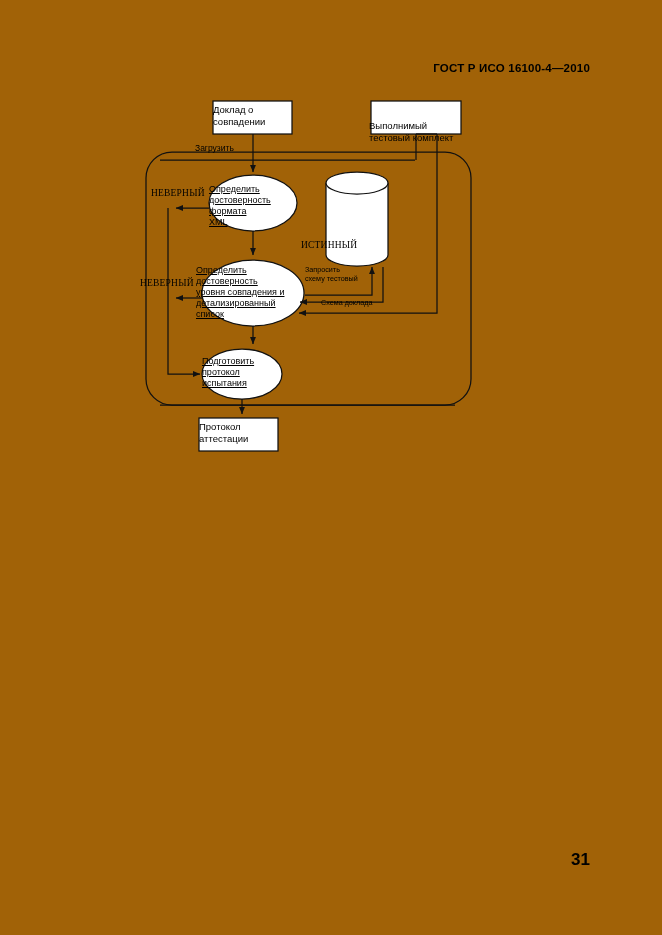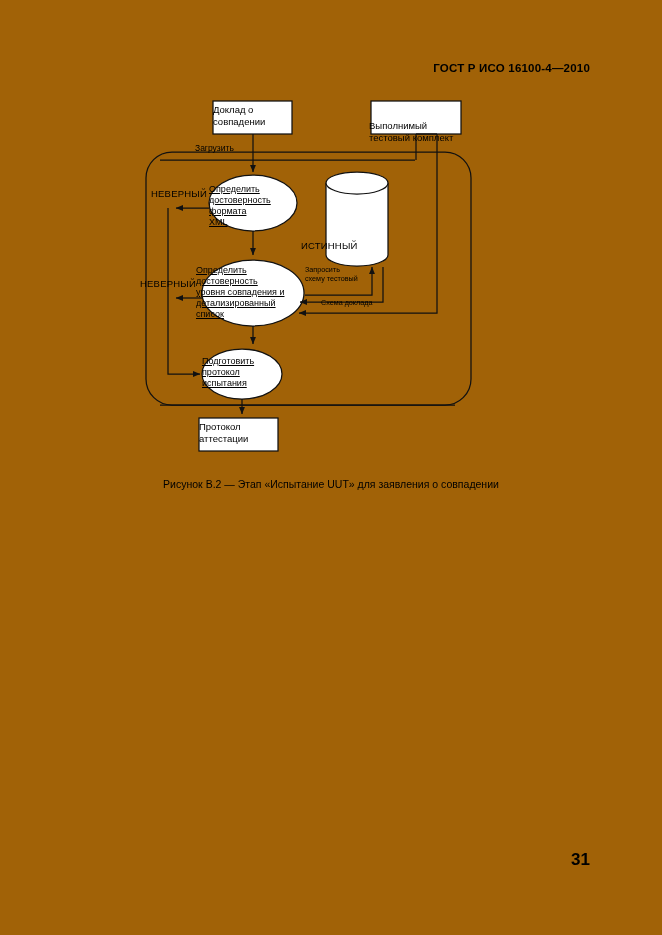--- a/index.html
+++ b/index.html
@@ -61,20 +61,21 @@
   }
   .edge-label {
     position: absolute;
     font-size: 8.5px;
     white-space: pre-line;
     line-height: 1.25;
   }
   .edge-label.big {
     font-size: 9.5px;
     letter-spacing: 0.2px;
+    font-family: Liberation Serif, serif;
   }
   .edge-label.small {
     font-size: 7.2px;
   }
   .fig-caption {
     position: absolute;
     left: 0;
     right: 0;
     top: 478px;
     text-align: center;
@@ -184,18 +185,17 @@
 
     <div class="edge-label big" style="left:140px; top:278px;">НЕВЕРНЫЙ</div>
 
     <div class="edge-label big" style="left:258px; top:240px;padding-left:43px;">ИСТИННЫЙ</div>
 
     <div class="edge-label small" style="left:305px; top:265px;">Запросить
 схему тестовый</div>
 
     <div class="edge-label small" style="left:321px; top:298px;">Схема доклада</div>
 
-    <div class="fig-caption">Рисунок В.2 — Этап «Испытание UUT» для заявления о совпадении</div>
   </div>
 
   <div class="page-number">31</div>
 
 </div>
 
 </body></html>

